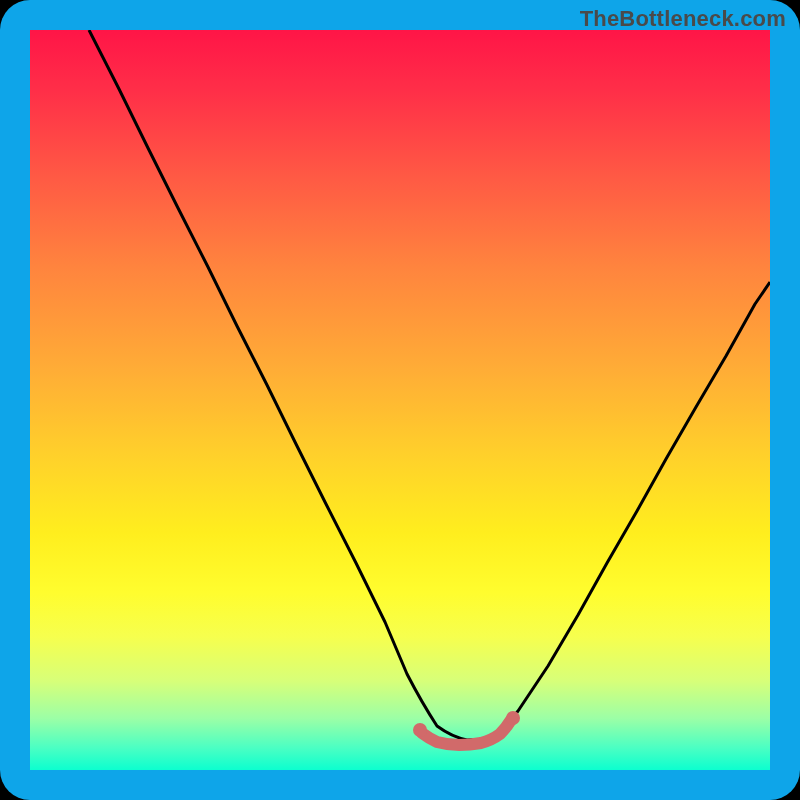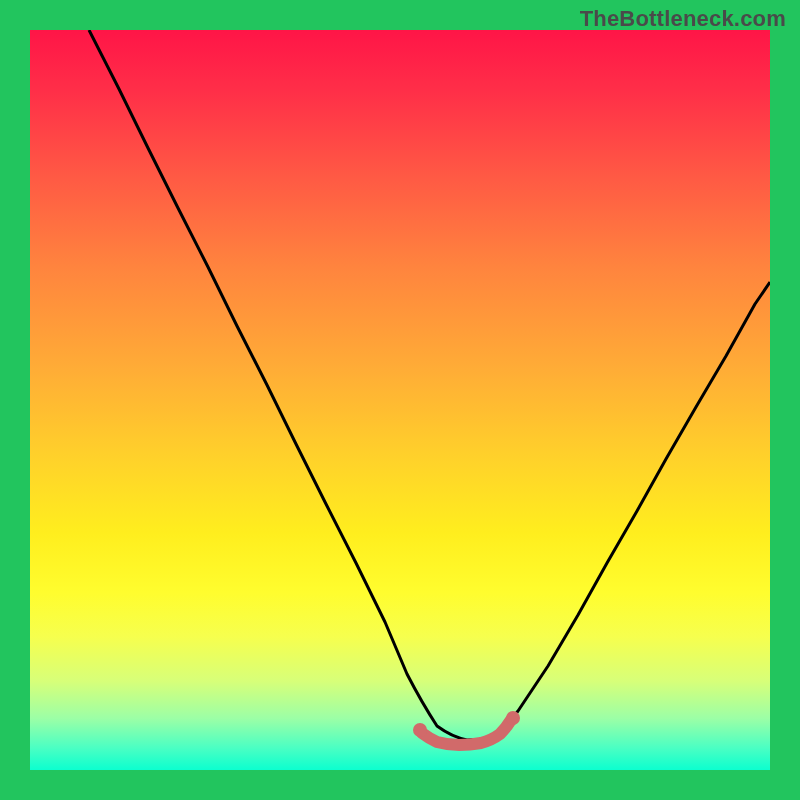--- a/index.html
+++ b/index.html
@@ -7,21 +7,22 @@
     padding: 0;
     width: 800px;
     height: 800px;
     background: #000;
     font-family: Arial, Helvetica, sans-serif;
   }
   .frame {
     position: relative;
     width: 800px;
     height: 800px;
-    background: #22c55e;
+    background: #0ea5e9;
+    border-radius: 30px;
   }
   .watermark {
     position: absolute;
     top: 6px;
     right: 14px;
     color: #4a4a4a;
     font-size: 22px;
     font-weight: 600;
     letter-spacing: 0.2px;
     user-select: none;

